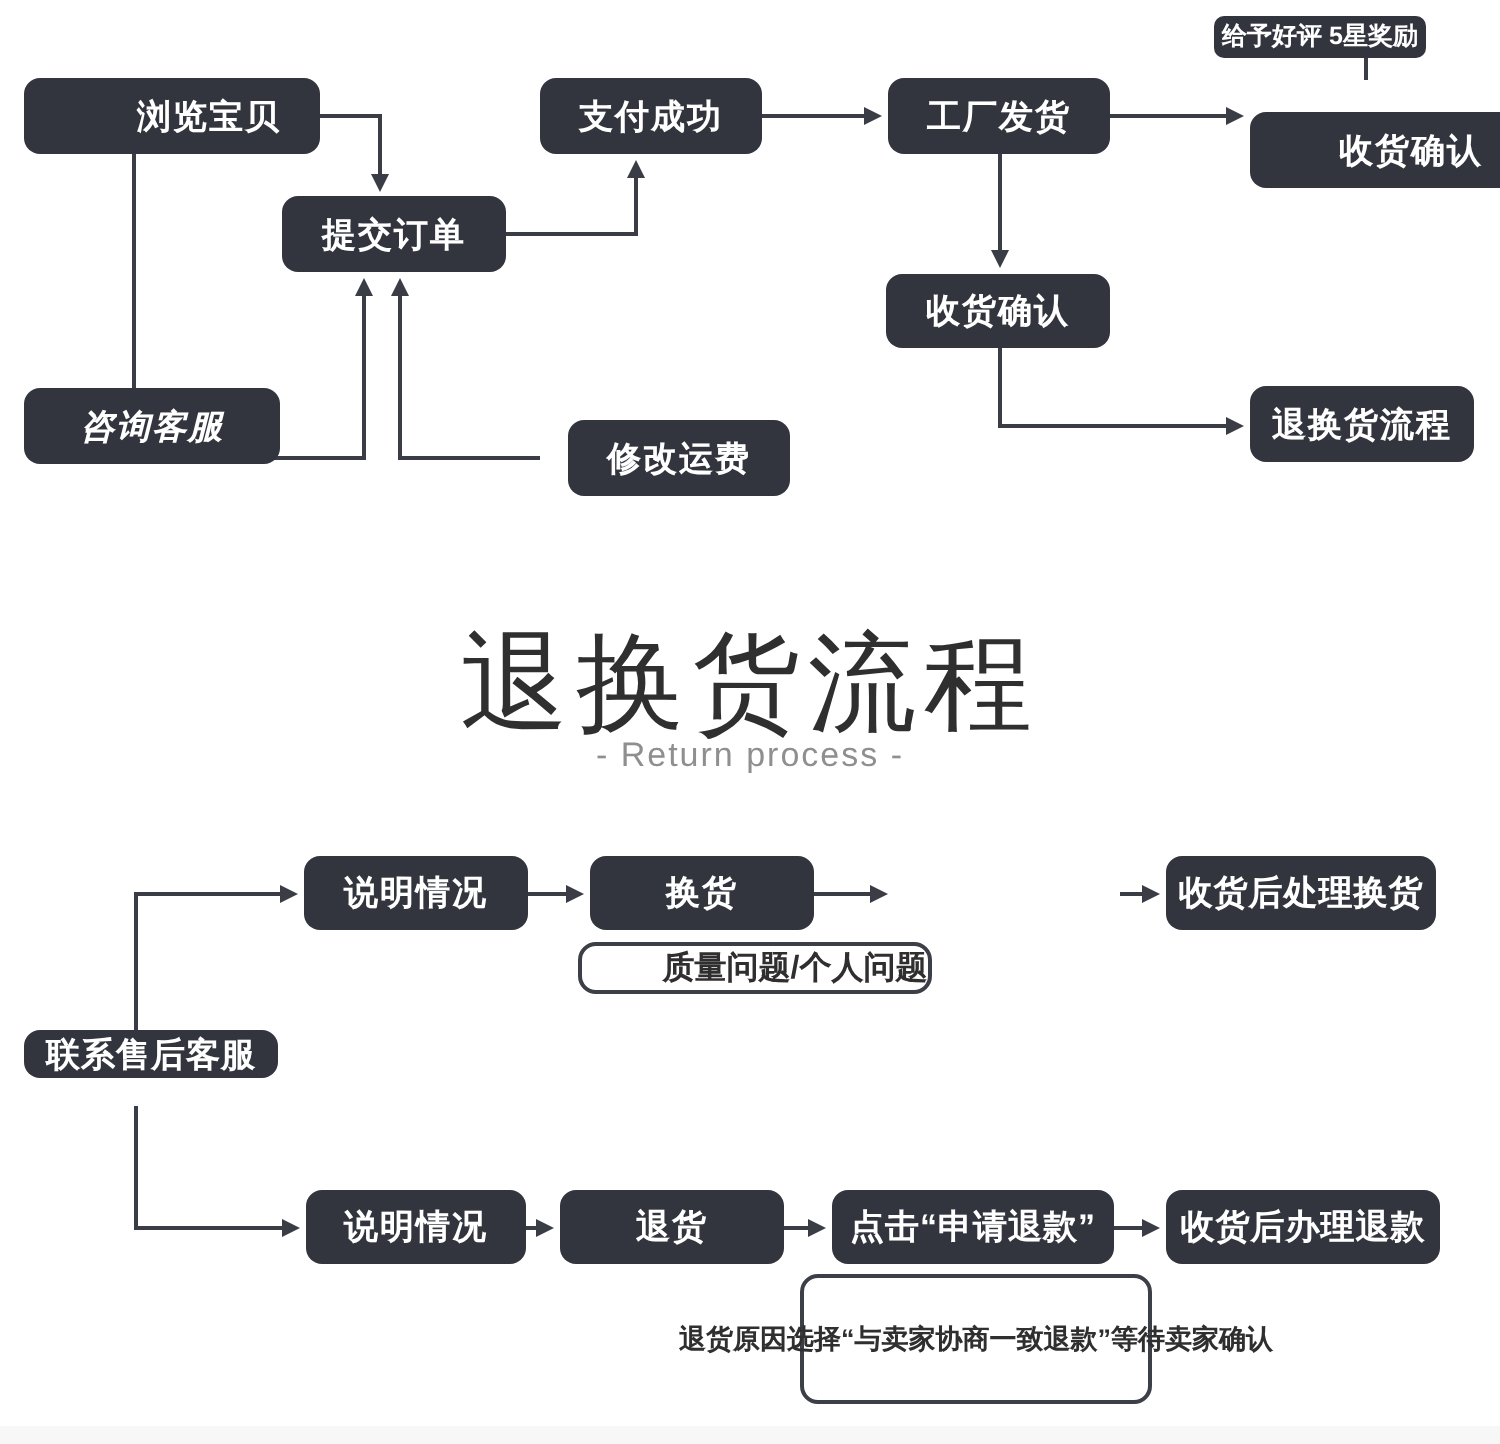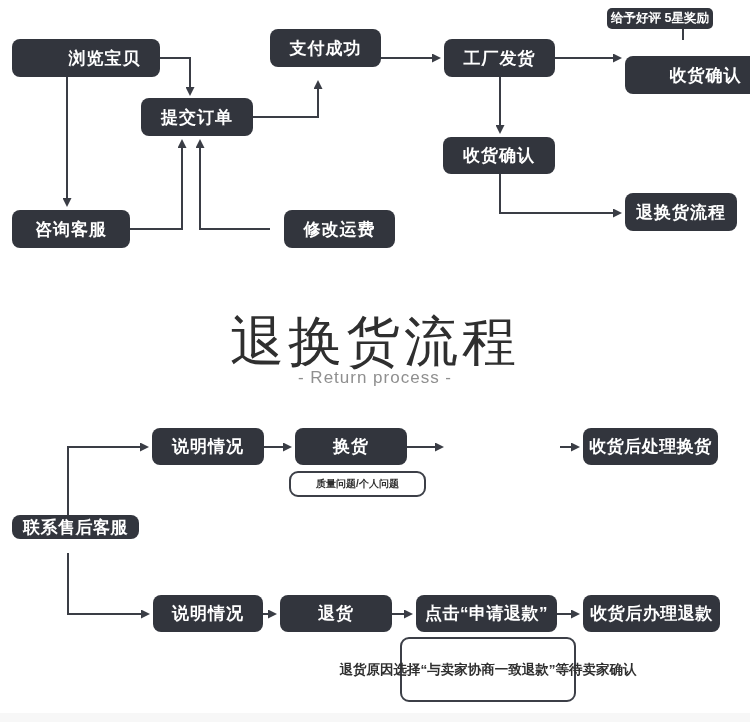--- a/index.html
+++ b/index.html
@@ -19,21 +19,21 @@
   .tag{
     position:absolute;background:var(--box-bg,#32353d);color:#fff;border-radius:5px;
     display:flex;align-items:center;justify-content:center;
     font-weight:bold;font-size:12.5px;white-space:nowrap;
   }
   .note{
     position:absolute;background:#fff;border:2px solid var(--note-border,#3c3f47);
     color:#2f2f2f;display:flex;align-items:center;justify-content:center;
     white-space:nowrap;
   }
-  .note.pill{border-radius:9px;font-size:10px;font-weight:bold;}
+  .note.pill{border-radius:9px;font-size:16px;font-weight:bold;padding-left:40px;}
   .note.block{border-radius:9px;flex-direction:row;font-size:13.5px;line-height:18px;font-weight:bold;}
   .title-main{
     position:absolute;left:0;top:306px;width:750px;text-align:center;
     font-size:54px;font-weight:400;color:var(--title,#2f2f2f);letter-spacing:4px;
   }
   .title-sub{
     position:absolute;left:0;top:368px;width:750px;text-align:center;
     font-size:17px;color:var(--subtitle,#8f8f8f);letter-spacing:1px;
   }
   .footer-strip{
@@ -69,26 +69,26 @@
     <polyline points="407,447 442,447" marker-end="url(#ah)"></polyline>
     <polyline points="560,447 578,447" marker-end="url(#ah)"></polyline>
     <polyline points="68,553 68,614 148,614" marker-end="url(#ah)"></polyline>
     <polyline points="263,614 275,614" marker-end="url(#ah)"></polyline>
     <polyline points="392,614 411,614" marker-end="url(#ah)"></polyline>
     <polyline points="557,614 578,614" marker-end="url(#ah)"></polyline>
   </svg>
 
   <div class="node" style="left:12px;top:39px;width:111px;height:38px;padding-left:37px;">浏览宝贝</div>
   <div class="node" style="left:141px;top:98px;width:112px;height:38px;">提交订单</div>
-  <div class="node" style="left:270px;top:29px;width:111px;height:38px;">支付成功</div>
+  <div class="node" style="left:270px;top:39px;width:111px;height:38px;">支付成功</div>
   <div class="node" style="left:444px;top:39px;width:111px;height:38px;">工厂发货</div>
   <div class="tag" style="left:607px;top:8px;width:106px;height:21px;">给予好评 5星奖励</div>
   <div class="node" style="left:625px;top:56px;width:113px;height:38px;padding-left:24px;">收货确认</div>
   <div class="node" style="left:443px;top:137px;width:112px;height:37px;">收货确认</div>
-  <div class="node" style="left:12px;top:210px;width:118px;height:38px;">咨询客服</div>
+  <div class="node" style="left:12px;top:194px;width:128px;height:38px;font-style:italic;">咨询客服</div>
   <div class="node" style="left:284px;top:210px;width:111px;height:38px;">修改运费</div>
   <div class="node" style="left:625px;top:193px;width:112px;height:38px;">退换货流程</div>
 
   <div class="title-main">退换货流程</div>
   <div class="title-sub">- Return process -</div>
 
   <div class="node tight" style="left:12px;top:515px;width:127px;height:24px;">联系售后客服</div>
   <div class="node" style="left:152px;top:428px;width:112px;height:37px;">说明情况</div>
   <div class="node" style="left:295px;top:428px;width:112px;height:37px;">换货</div>
   <div class="note pill" style="left:289px;top:471px;width:133px;height:22px;">质量问题/个人问题</div>

